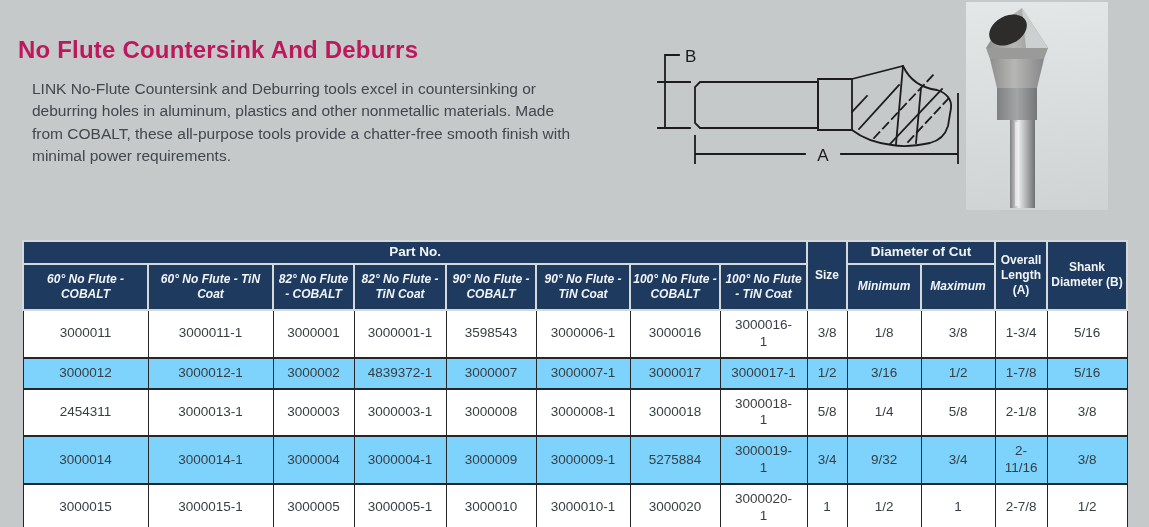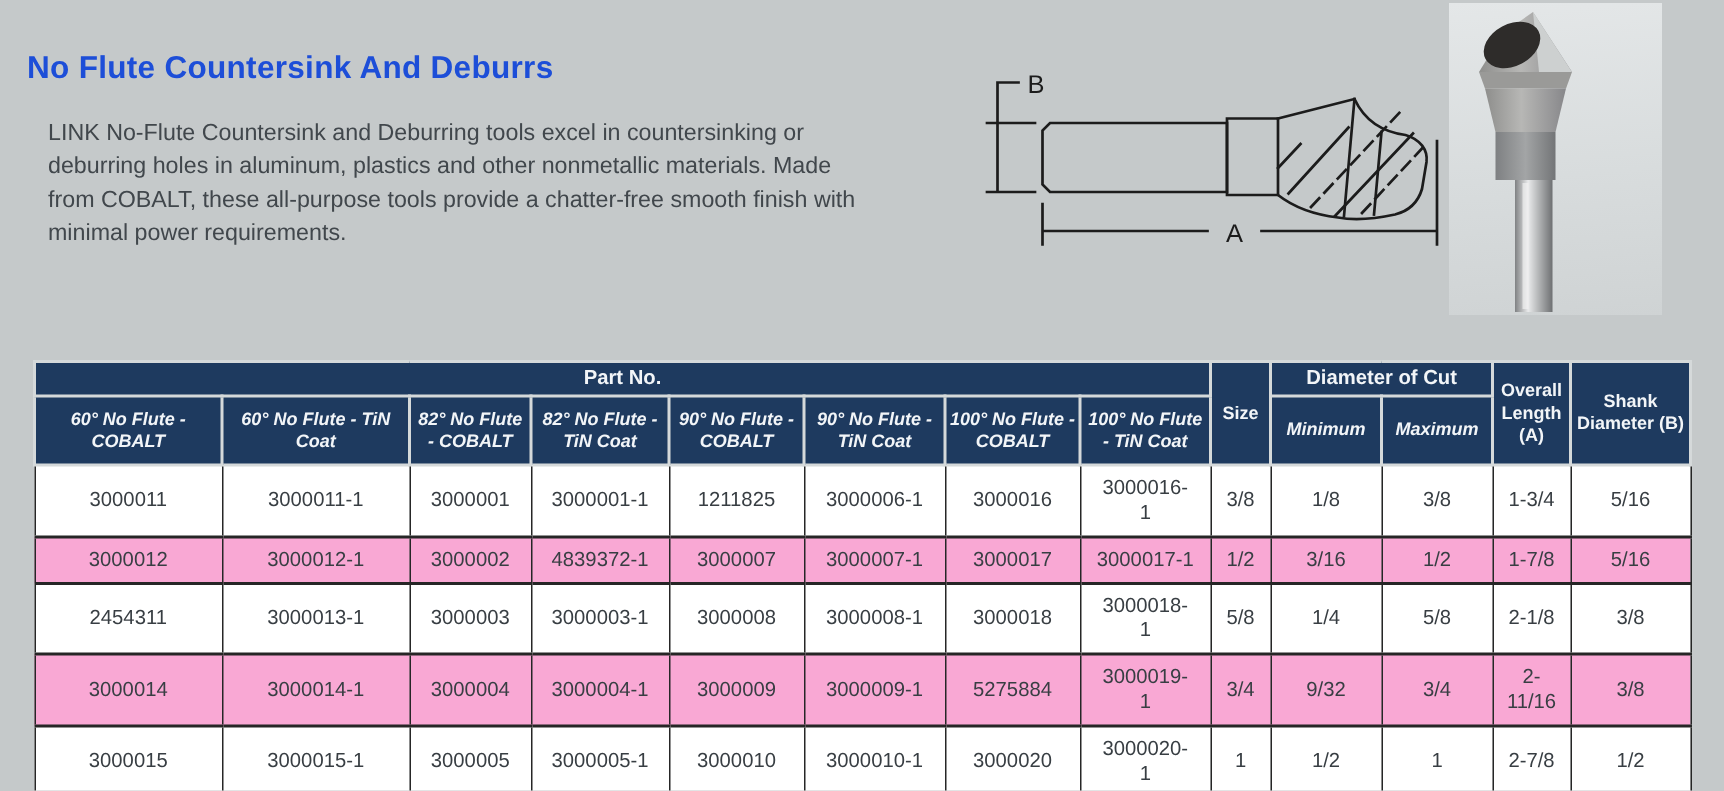--- a/index.html
+++ b/index.html
@@ -3,21 +3,21 @@
 <meta charset="utf-8">
 <style>
   html,body{margin:0;padding:0;}
   body{
     width:1149px;height:527px;position:relative;overflow:hidden;
     background:#c5c9ca;
     font-family:"Liberation Sans", sans-serif;
   }
   .page-title{
     position:absolute;left:18px;top:20px;
-    font-size:21px;font-weight:bold;color:#1d4ed8;letter-spacing:.2px;
+    font-size:24px;font-weight:bold;color:#be185d;letter-spacing:.2px;
   }
   .page-desc{
     position:absolute;left:32px;top:62px;width:550px;
     font-size:15.5px;line-height:22.5px;color:#41474c;
   }
   
   .drawing{position:absolute;left:645px;top:36px;}
   .drawing text{font-family:"Liberation Sans", sans-serif;font-size:17px;fill:#1c1c1c;}
   
   .photo{
@@ -35,21 +35,21 @@
   thead tr.grp-row{height:14px;}
   thead tr.sub-row{height:46px;font-style:italic;}
   thead th.grp{font-size:13.5px;}
   tbody td{
     background:#ffffff;color:#383e43;
     border:1px solid #262626;border-top-width:2px;border-bottom-width:2px;
     text-align:center;vertical-align:middle;
     font-size:13.5px;line-height:1.25;padding:6px 2px;
     white-space:pre-line;
   }
-  tbody tr.alt td{background:#f9a8d4;}
+  tbody tr.alt td{background:#7dd3fc;}
 </style>
 </head>
 <body>
 
 <h1 class="page-title">No Flute Countersink And Deburrs</h1>
 
 <p class="page-desc">LINK No-Flute Countersink and Deburring tools excel in countersinking or deburring holes in aluminum, plastics and other nonmetallic materials. Made from COBALT, these all-purpose tools provide a chatter-free smooth finish with minimal power requirements.</p>
 
 <svg class="drawing" width="330" height="140" viewBox="0 0 330 140">
   <g stroke="#1c1c1c" stroke-width="1.8" fill="none" stroke-linecap="square">
@@ -148,21 +148,21 @@
         <th>Minimum</th>
         <th>Maximum</th>
       </tr>
     </thead>
     <tbody>
       <tr>
         <td>3000011</td>
         <td>3000011-1</td>
         <td>3000001</td>
         <td>3000001-1</td>
-        <td>1211825</td>
+        <td>3598543</td>
         <td>3000006-1</td>
         <td>3000016</td>
         <td>3000016-
 1</td>
         <td>3/8</td>
         <td>1/8</td>
         <td>3/8</td>
         <td>1-3/4</td>
         <td>5/16</td>
       </tr>

